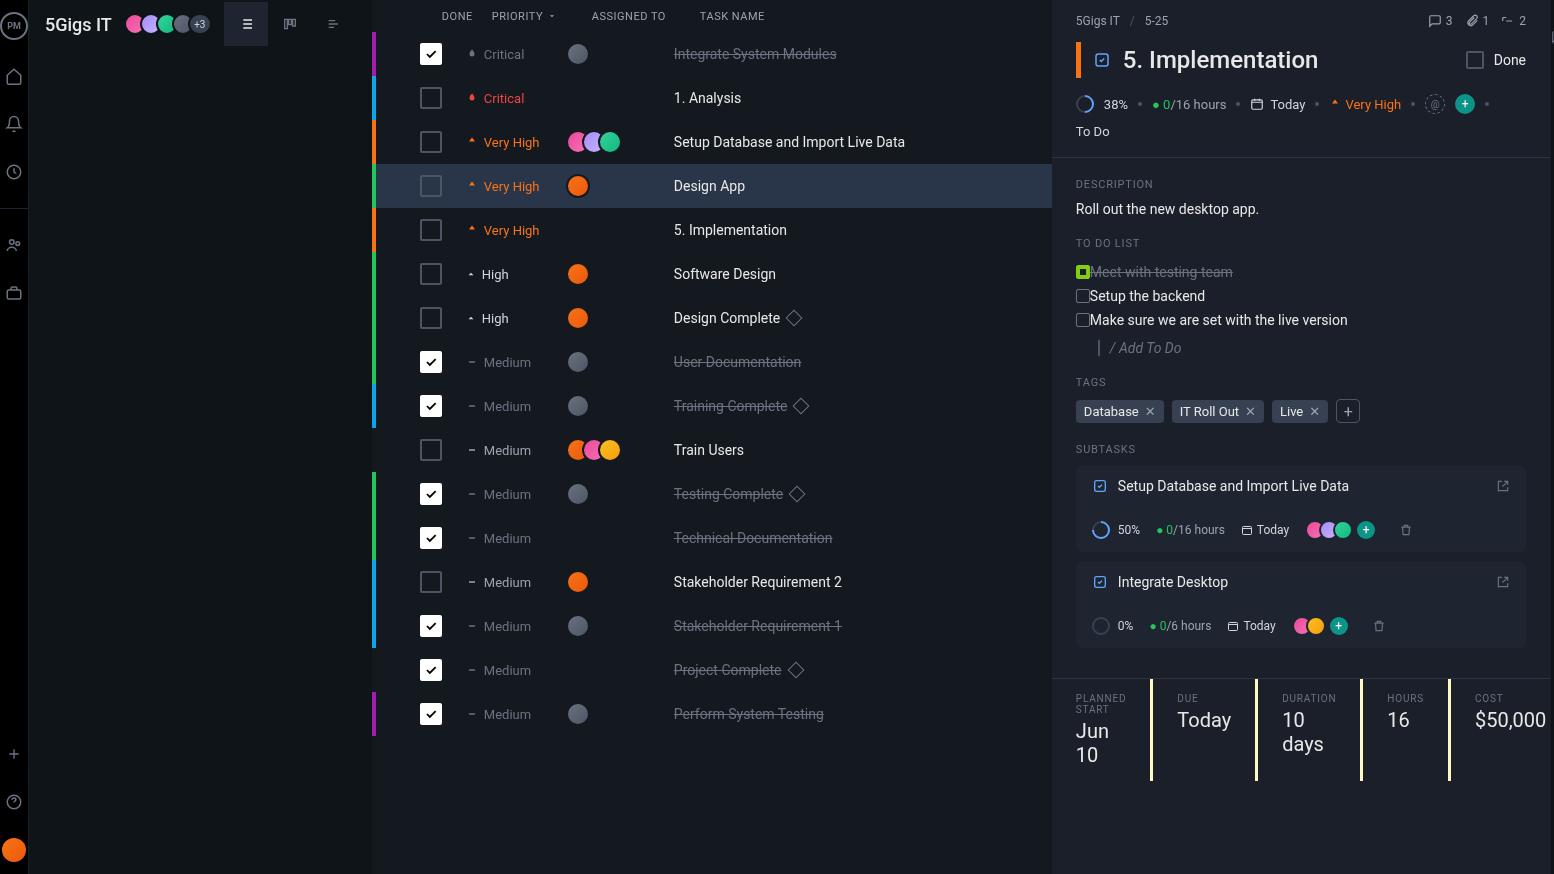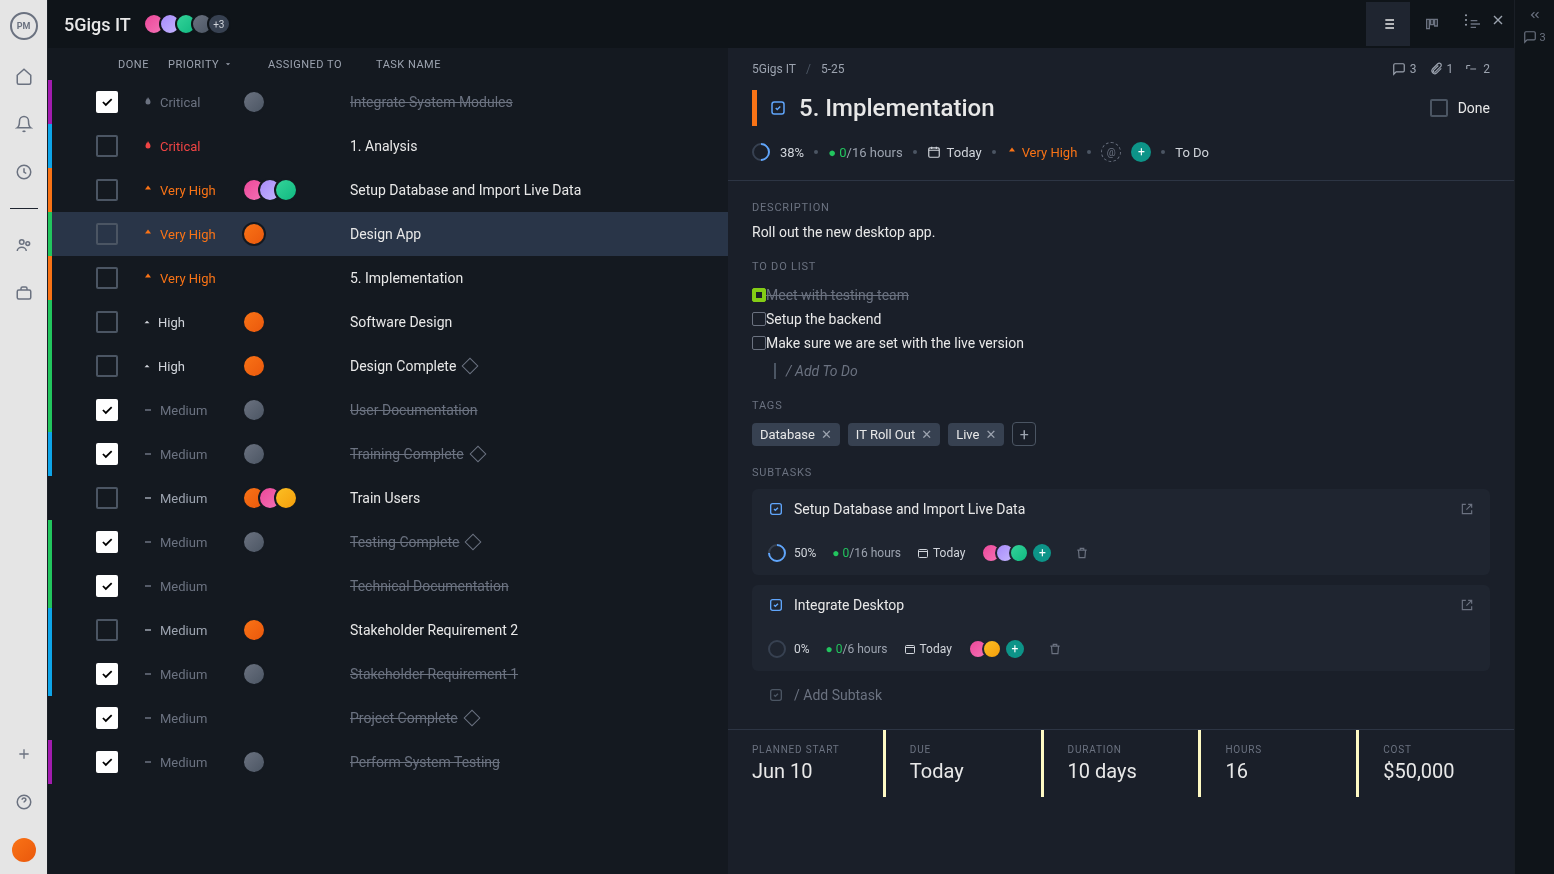--- a/index.html
+++ b/index.html
@@ -1,23 +1,23 @@
 <!DOCTYPE html>
 <html><head>
 <meta charset="utf-8">
 <style>
 * { margin: 0; padding: 0; box-sizing: border-box; font-family: -apple-system, BlinkMacSystemFont, "Segoe UI", Roboto, sans-serif; }
 body { background: #0f1419; color: #e8e8e8; width: 1554px; height: 874px; overflow: hidden; display: flex; }
-.leftrail { width: 48px; background: #e5e5e5; display: flex; flex-direction: column; align-items: center; padding-top: 12px; gap: 24px; border-right: 1px solid #1a1f26; }
+.leftrail { width: 48px; background: #000000; display: flex; flex-direction: column; align-items: center; padding-top: 12px; gap: 24px; border-right: 1px solid #1a1f26; }
 .leftrail .rail-icon { width: 24px; height: 24px; display: flex; align-items: center; justify-content: center; color: #6b7280; cursor: pointer; }
 .leftrail .rail-icon.logo { width: 28px; height: 28px; border: 2px solid #6b7280; border-radius: 50%; font-size: 9px; font-weight: bold; }
 .leftrail .spacer { flex: 1; }
 .leftrail .avatar-btm { width: 24px; height: 24px; border-radius: 50%; background: linear-gradient(135deg,#f97316,#ea580c); margin-bottom: 12px; }
 
-.main-col { flex: 1; display: flex; flex-direction: column; }
+.main-col { flex: 1; display: flex; }
 
 .topbar { height: 48px; display: flex; align-items: center; padding: 0 16px; gap: 12px; }
 .project-title { font-size: 18px; font-weight: 500; color: #e8e8e8; }
 .avatar-stack { display: flex; align-items: center; }
 .avatar-stack .av { width: 22px; height: 22px; border-radius: 50%; border: 2px solid #0f1419; margin-left: -6px; }
 .avatar-stack .av:first-child { margin-left: 0; }
 .av.c1{background:linear-gradient(135deg,#ec4899,#f472b6);}
 .av.c2{background:linear-gradient(135deg,#a78bfa,#c4b5fd);}
 .av.c3{background:linear-gradient(135deg,#34d399,#10b981);}
 .av.c4{background:linear-gradient(135deg,#6b7280,#4b5563);}
@@ -707,29 +707,20 @@
       <div class="add-circ" style="width:18px;height:18px;margin-left:-4px;">+</div>
       <div class="dot"></div>
       <span class="trash">
                   <svg width="14" height="14" viewBox="0 0 24 24" fill="none" stroke="currentColor" stroke-width="2">
                     <path d="M4 7h16M9 7V4h6v3M6 7l1 13h10l1-13"></path>
                   </svg>
                 </span>
     </div>
             </div>
           </div>
-        <div class="add-sub">
-          <div class="task-ic">
-              <svg width="16" height="16" viewBox="0 0 24 24" fill="none" stroke="currentColor" stroke-width="2">
-                <rect x="4" y="4" width="16" height="16" rx="3"></rect>
-                <path d="M9 12l2 2 4-4"></path>
-              </svg>
-            </div>
-          <span>/ Add Subtask</span>
-        </div>
       </div>
 
       <div class="footer-grid">
         <div class="footer-cell">
             <div class="lbl">PLANNED START</div>
             <div class="val">Jun 10</div>
           </div>
         <div class="footer-cell">
             <div class="lbl">DUE</div>
             <div class="val">Today</div>

